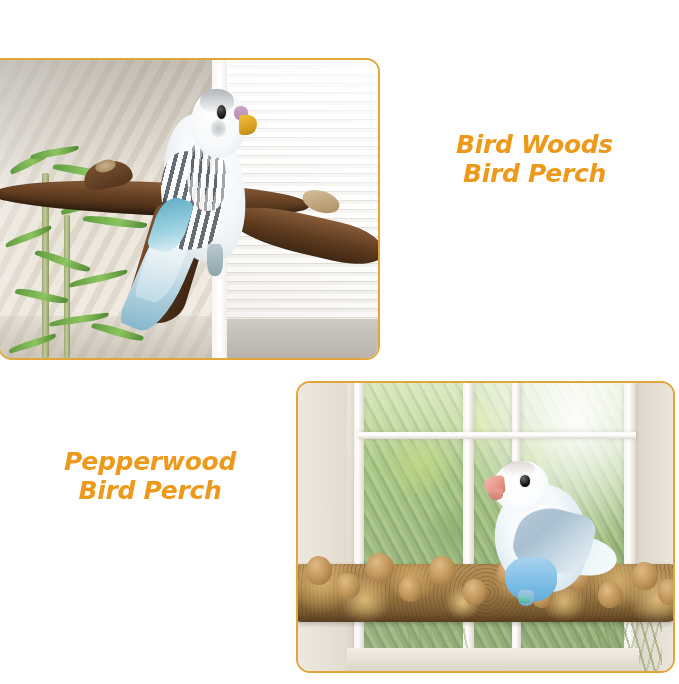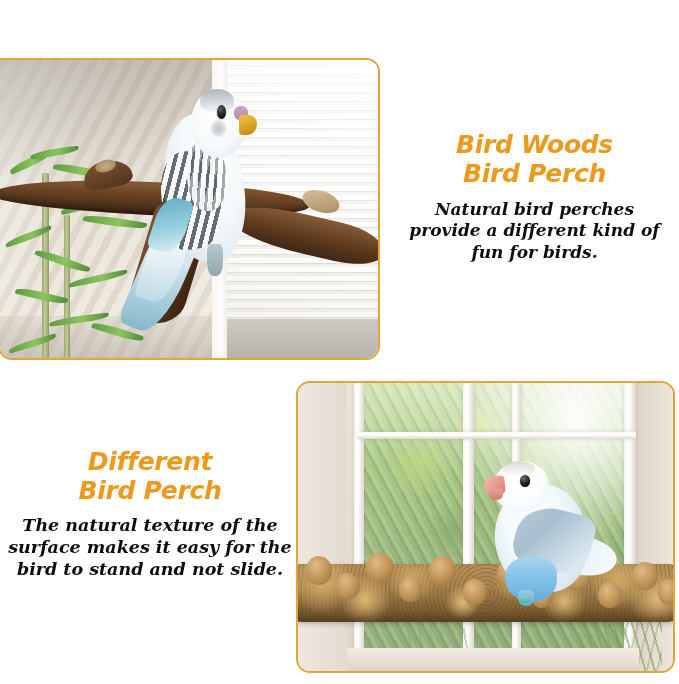--- a/index.html
+++ b/index.html
@@ -514,29 +514,27 @@
       </div>
 
     </div>
   </div>
 
   <div class="text-grape">
     <div class="headline">
       <div>Bird Woods</div>
       <div>Bird Perch</div>
     </div>
-    <div class="bodycopy">Natural bird perches provide a different kind of fun for birds.</div>
   </div>
 
   <div class="text-pepper">
     <div class="headline">
-      <div>Different</div>
+      <div>Pepperwood</div>
       <div>Bird Perch</div>
     </div>
-    <div class="bodycopy">The natural texture of the surface makes it easy for the bird to stand and not slide.</div>
   </div>
 
   <div class="photo-card photo-bottom-right">
     <div class="scene">
 
       <div class="s2-wall"></div>
       <div class="s2-glass"></div>
       <div class="s2-glass-sheen"></div>
       <div class="s2-wall-left"></div>
       <div class="s2-wall-right"></div>

